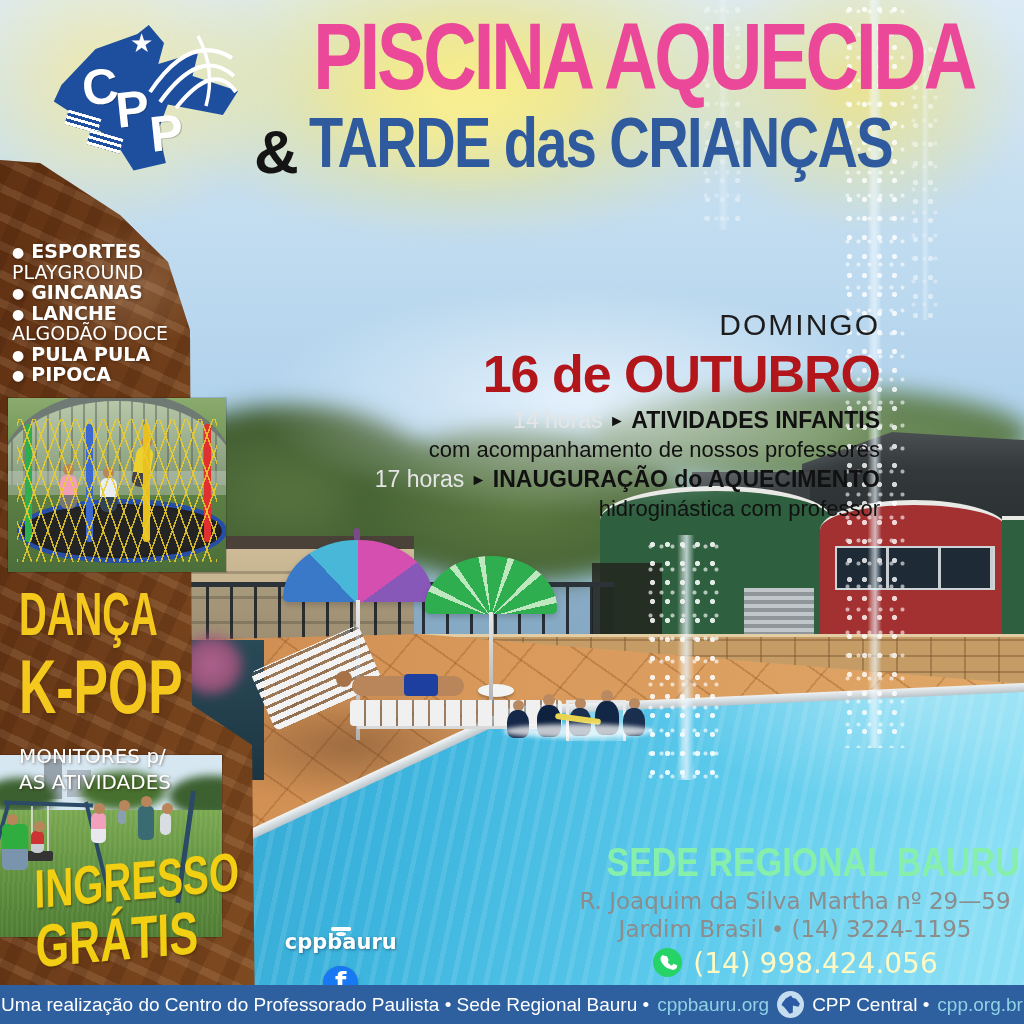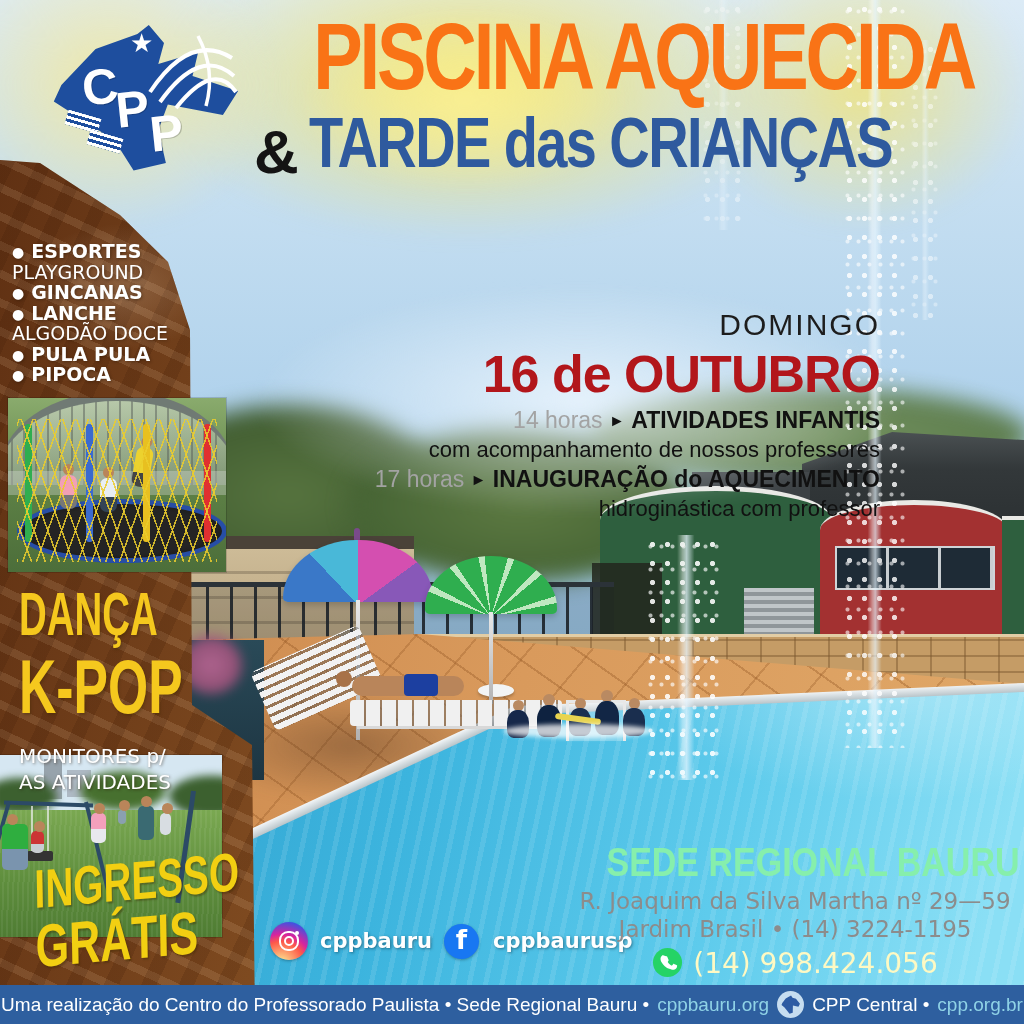--- a/index.html
+++ b/index.html
@@ -94,51 +94,51 @@
   .logo-star{left:80px;top:6px;color:#fff;font-size:26px;}
   .logo-letter{color:#fff;font-weight:bold;font-size:50px;transform:rotate(-6deg);text-shadow:1px 1px 0 rgba(0,0,0,.2);}
   .lc{left:32px;top:36px;}.lp1{left:66px;top:58px;}.lp2{left:100px;top:82px;}
   .logo-arcs{left:96px;top:8px;width:92px;height:84px;}
   .logo-book{width:34px;height:15px;background:repeating-linear-gradient(0deg,#fff 0 3px,#1e4e9e 3px 6px);transform:rotate(16deg);}
   .bk1{left:16px;top:92px;}.bk2{left:38px;top:112px;}
 
   
   .header{left:220px;top:0;width:800px;text-align:center;}
   .pretitle{margin-top:24px;font-size:34px;letter-spacing:3px;color:#1a1a1a;}
-  .title{margin-top:2px;font-size:95px;font-weight:bold;color:#f97316;letter-spacing:-4px;white-space:nowrap;}
+  .title{margin-top:2px;font-size:95px;font-weight:bold;color:#ec4899;letter-spacing:-4px;white-space:nowrap;}
   .title span{display:inline-block;transform:scaleX(.78);}
   .subrow{margin-top:-8px;white-space:nowrap;padding-left:34px;}
   .amp{display:inline-block;font-size:62px;font-weight:bold;color:#141414;vertical-align:-6px;margin-right:10px;}
   .subtitle{display:inline-block;font-size:70px;font-weight:bold;color:#2f5a9e;letter-spacing:-2px;transform:scaleX(.8);transform-origin:left center;}
 
   .acts{left:12px;top:242px;width:200px;color:#fff;font-family:"DejaVu Sans",sans-serif;font-size:19px;line-height:19.5px;text-shadow:1px 1px 3px rgba(40,20,0,.45);white-space:nowrap;}
   .act-row.bold{font-weight:bold;}
   .blt{margin-right:7px;font-size:14px;vertical-align:1px;}
   .blt:empty{margin:0;}
 
   .sched{left:300px;top:308px;width:580px;text-align:right;white-space:nowrap;}
   .day{font-size:30px;letter-spacing:2px;color:#1d1d1d;}
   .date{margin-top:2px;font-size:52px;font-weight:bold;color:#b2161b;letter-spacing:-1px;}
   .sline{margin-top:3px;font-size:23px;color:#111;}
   .snote{margin-top:3px;font-size:22px;color:#111;}
-  .time{color:#a3a3a3;margin-top:28px;}
+  .time{color:#e5e5e5;margin-top:28px;}
   .arr{font-size:16px;vertical-align:2px;}
   .stitle{font-weight:bold;}
 
   .kpop{left:19px;top:578px;width:200px;}
   .kp1{font-size:62px;font-weight:bold;color:#f5c81e;transform:scaleX(.62);transform-origin:left center;text-shadow:2px 2px 3px rgba(60,40,0,.35);white-space:nowrap;}
   .kp2{margin-top:-6px;font-size:76px;font-weight:bold;color:#f5c81e;transform:scaleX(.68);transform-origin:left center;text-shadow:2px 2px 3px rgba(60,40,0,.35);white-space:nowrap;}
   .kpn{margin-top:2px;font-family:"DejaVu Sans",sans-serif;font-size:20px;color:#fff;text-shadow:1px 1px 3px rgba(40,20,0,.5);white-space:nowrap;}
   .kpn1{margin-top:14px;}
 
   .free{left:34px;top:858px;transform:rotate(-5deg) skewX(-4deg);transform-origin:left top;}
   .fr1{font-size:54px;font-weight:bold;color:#f2cf12;transform:scaleX(.72);transform-origin:left center;text-shadow:2px 2px 2px rgba(60,40,0,.4);white-space:nowrap;}
   .fr2{margin-top:-8px;font-size:60px;font-weight:bold;color:#f2cf12;transform:scaleX(.72);transform-origin:left center;text-shadow:2px 2px 2px rgba(60,40,0,.4);white-space:nowrap;}
 
-  .social{left:270px;top:918px;height:46px;display:flex;align-items:center;gap:12px;}
+  .social{left:270px;top:918px;height:46px;display:flex;align-items:center;gap:12px;flex-direction:column;}
   .ig{width:38px;height:38px;border-radius:50%;position:relative;background:radial-gradient(circle at 30% 110%,#fdf497 0%,#fd5949 45%,#d6249f 60%,#285aeb 90%);box-shadow:0 1px 3px rgba(0,0,0,.3);}
   .ig-frame{position:absolute;inset:9px;border:2.5px solid #fff;border-radius:9px;}
   .ig-dot{position:absolute;right:9px;top:9px;width:4px;height:4px;border-radius:50%;background:#fff;}
   .ig-lens{position:absolute;inset:14px;border:2.5px solid #fff;border-radius:50%;}
   .fb{width:35px;height:35px;border-radius:50%;background:#1877f2;color:#fff;font-family:"DejaVu Sans",sans-serif;font-weight:bold;font-size:26px;text-align:center;line-height:33px;box-shadow:0 1px 3px rgba(0,0,0,.3);}
   .handle{font-family:"DejaVu Sans",sans-serif;font-weight:bold;font-size:21px;color:#fff;text-shadow:1px 1px 3px rgba(0,40,60,.5);}
   .handle-fb{margin-left:2px;}
 
   .venue{left:570px;top:840px;width:450px;text-align:center;white-space:nowrap;}
   .vname{font-size:40px;font-weight:bold;color:#86efac;}

